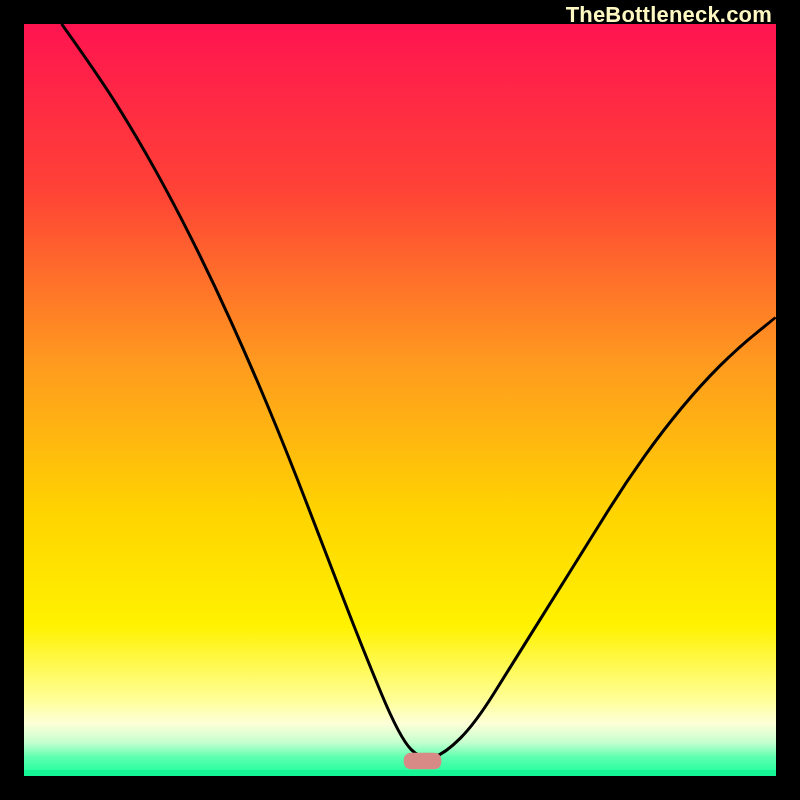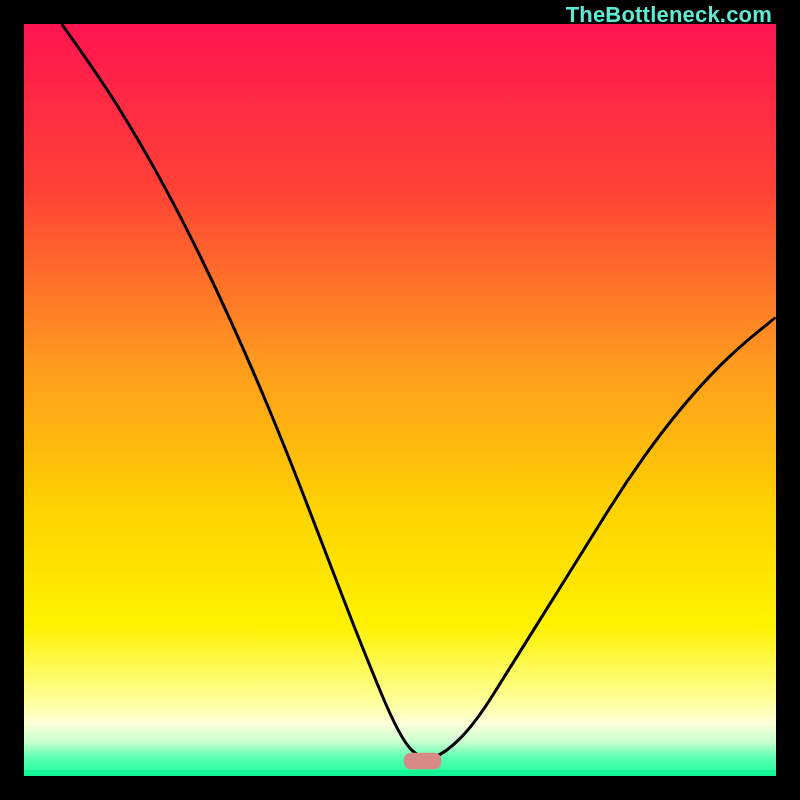--- a/index.html
+++ b/index.html
@@ -25,21 +25,21 @@
     width: 752px;
     height: 752px;
   }
   .watermark {
     position: absolute;
     top: 2px;
     right: 28px;
     font-family: Arial, Helvetica, sans-serif;
     font-size: 22px;
     font-weight: 600;
-    color: #5eead4;
+    color: #fef9c3;
     letter-spacing: 0.2px;
     user-select: none;
   }
 </style>
 </head>
 <body>
 
 <div class="frame">
   <svg class="plot" viewBox="0 0 752 752" preserveAspectRatio="none">
     <defs>

